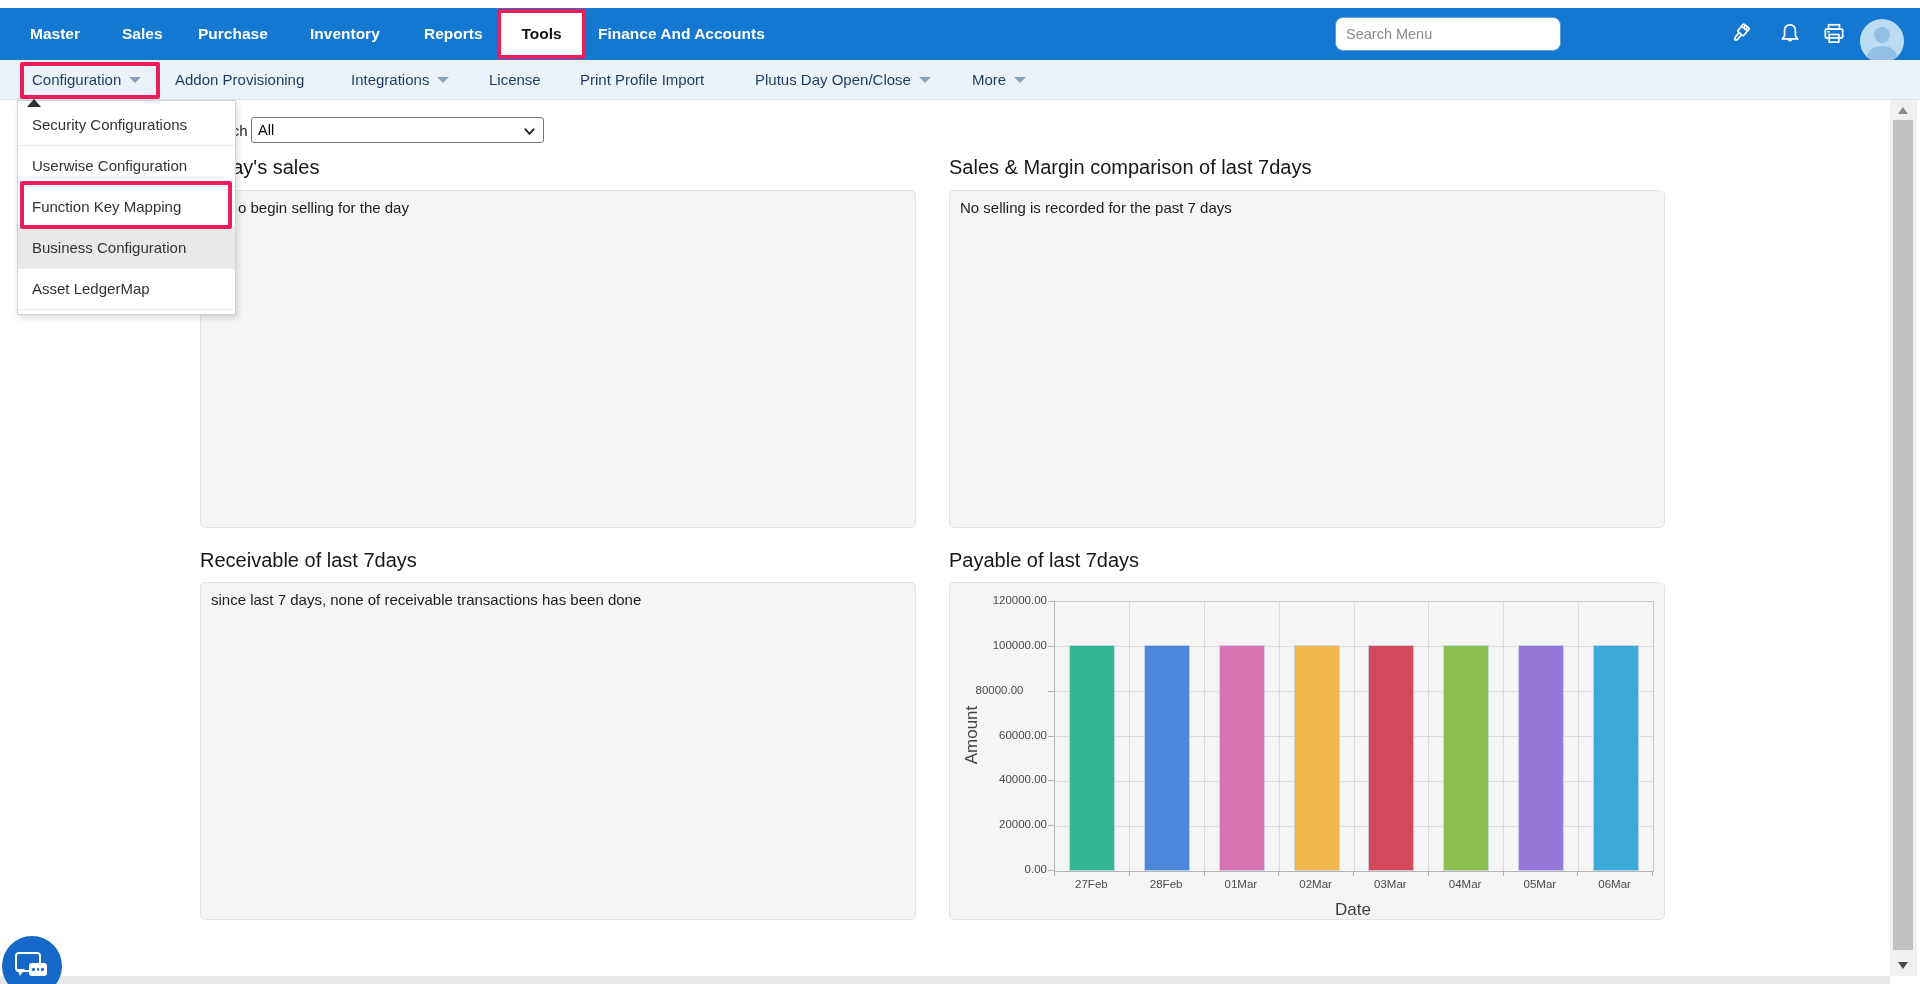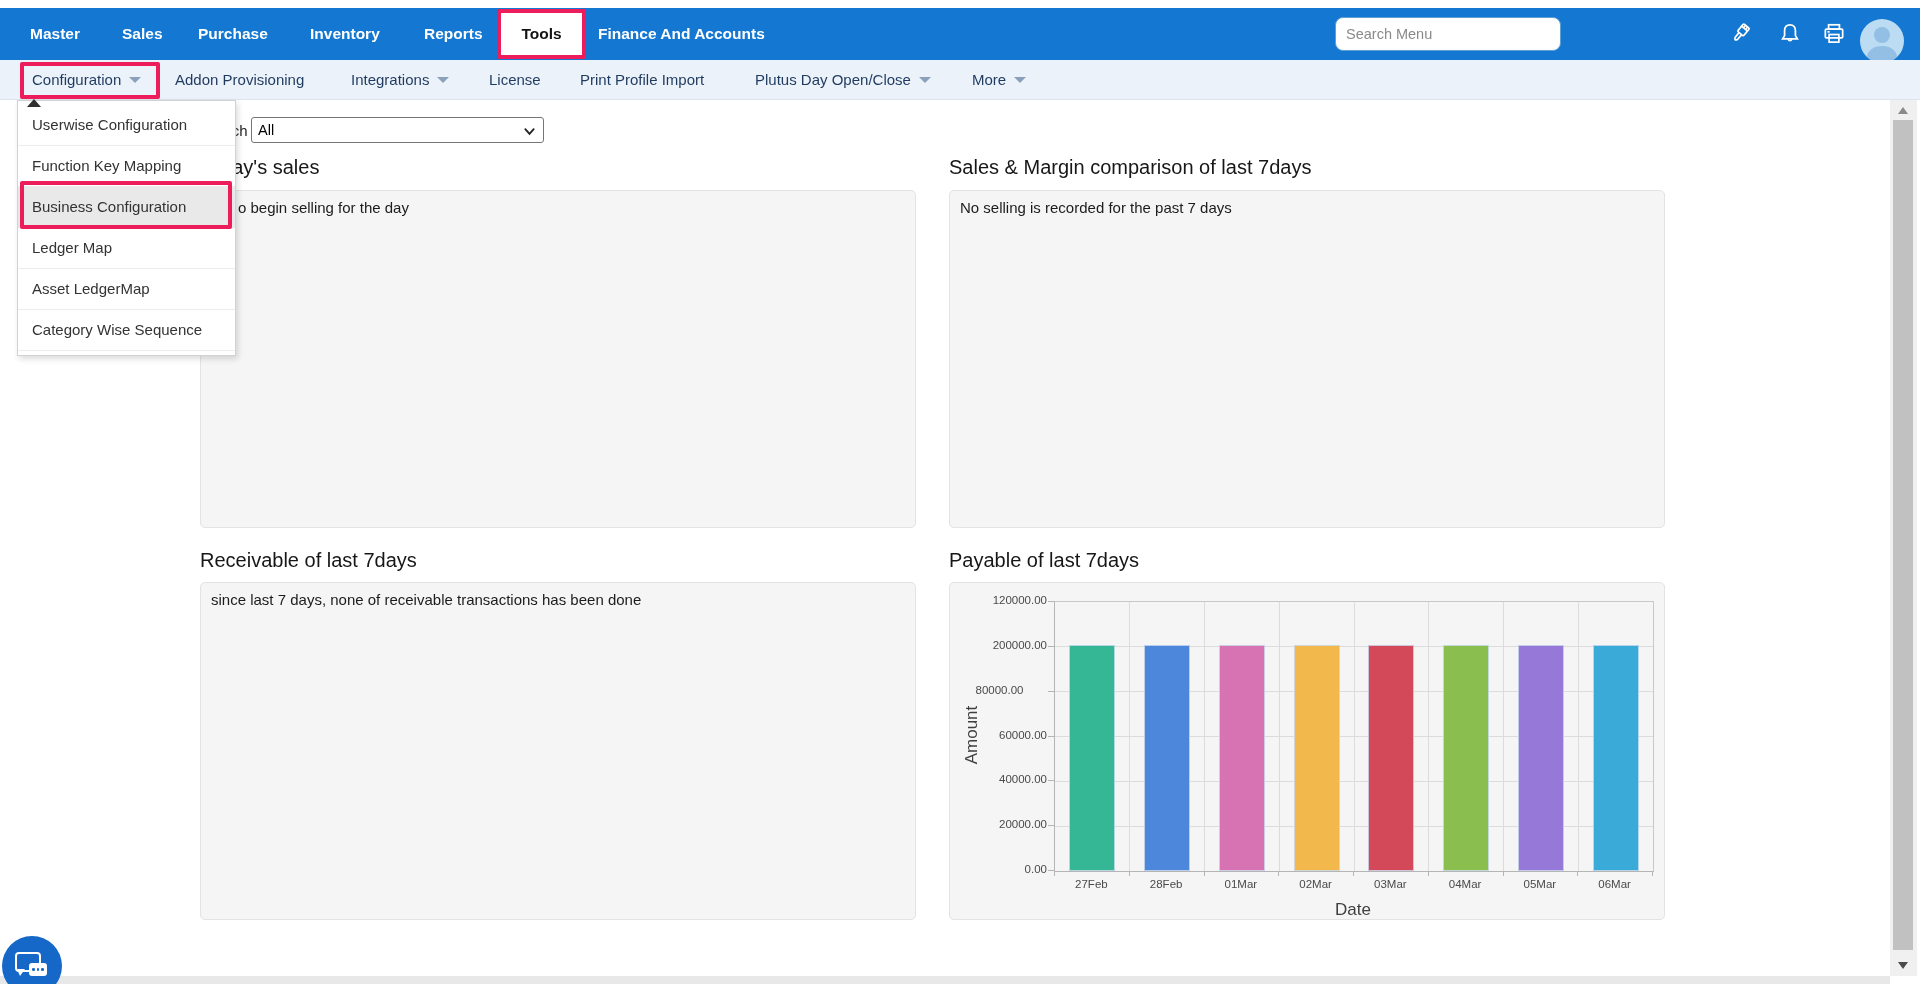--- a/index.html
+++ b/index.html
@@ -141,26 +141,25 @@
   <span class="sub-item" style="left:489px"><span>License</span></span>
   <span class="sub-item" style="left:580px"><span>Print Profile Import</span></span>
   <span class="sub-item" style="left:755px"><span>Plutus Day Open/Close</span><span class="caret-down"></span></span>
   <span class="sub-item" style="left:972px"><span>More</span><span class="caret-down"></span></span>
 </div>
 
 <div class="anno anno-config"></div>
 <div class="dd-pointer"></div>
 
 <div class="dropdown">
+  <div class="dd-item">Security Configurations</div>
   <div class="dd-item">Userwise Configuration</div>
   <div class="dd-item">Function Key Mapping</div>
   <div class="dd-item highlight">Business Configuration</div>
-  <div class="dd-item">Ledger Map</div>
   <div class="dd-item">Asset LedgerMap</div>
-  <div class="dd-item">Category Wise Sequence</div>
   <div class="dd-anno"></div>
 </div>
 
 <span class="branch-label">Branch</span>
 <div class="branch-select">
   <span>All</span>
   <svg width="13" height="13" viewBox="0 0 14 14" fill="none" stroke="#222" stroke-width="2" stroke-linecap="round">
       <path d="M2.5 4.5 L7 9.5 L11.5 4.5"></path>
     </svg>
 </div>
@@ -208,21 +207,21 @@
 <div class="ytick-label" style="left: 2px; top: 280px;">0.00</div>
     <div class="ytick-mark" style="left: 98px; top: 287px;"></div>
     <div class="ytick-label" style="left: 2px; top: 235.167px;">20000.00</div>
     <div class="ytick-mark" style="left: 98px; top: 242.167px;"></div>
     <div class="ytick-label" style="left: 2px; top: 190.333px;">40000.00</div>
     <div class="ytick-mark" style="left: 98px; top: 197.333px;"></div>
     <div class="ytick-label" style="left: 2px; top: 145.5px;">60000.00</div>
     <div class="ytick-mark" style="left: 98px; top: 152.5px;"></div>
     <div class="ytick-label" style="left: 2px; top: 100.667px; text-align: center;">80000.00</div>
     <div class="ytick-mark" style="left: 98px; top: 107.667px;"></div>
-    <div class="ytick-label" style="left: 2px; top: 55.8333px;">200000.00</div>
+    <div class="ytick-label" style="left: 2px; top: 55.8333px;">100000.00</div>
     <div class="ytick-mark" style="left: 98px; top: 62.8333px;"></div>
     <div class="ytick-label" style="left: 2px; top: 11px;">120000.00</div>
     <div class="ytick-mark" style="left: 98px; top: 18px;"></div>
     <div class="xtick-mark" style="left: 104px; top: 288px;"></div>
     <div class="xtick-mark" style="left: 178.75px; top: 288px;"></div>
     <div class="xtick-mark" style="left: 253.5px; top: 288px;"></div>
     <div class="xtick-mark" style="left: 328.25px; top: 288px;"></div>
     <div class="xtick-mark" style="left: 403px; top: 288px;"></div>
     <div class="xtick-mark" style="left: 477.75px; top: 288px;"></div>
     <div class="xtick-mark" style="left: 552.5px; top: 288px;"></div>

